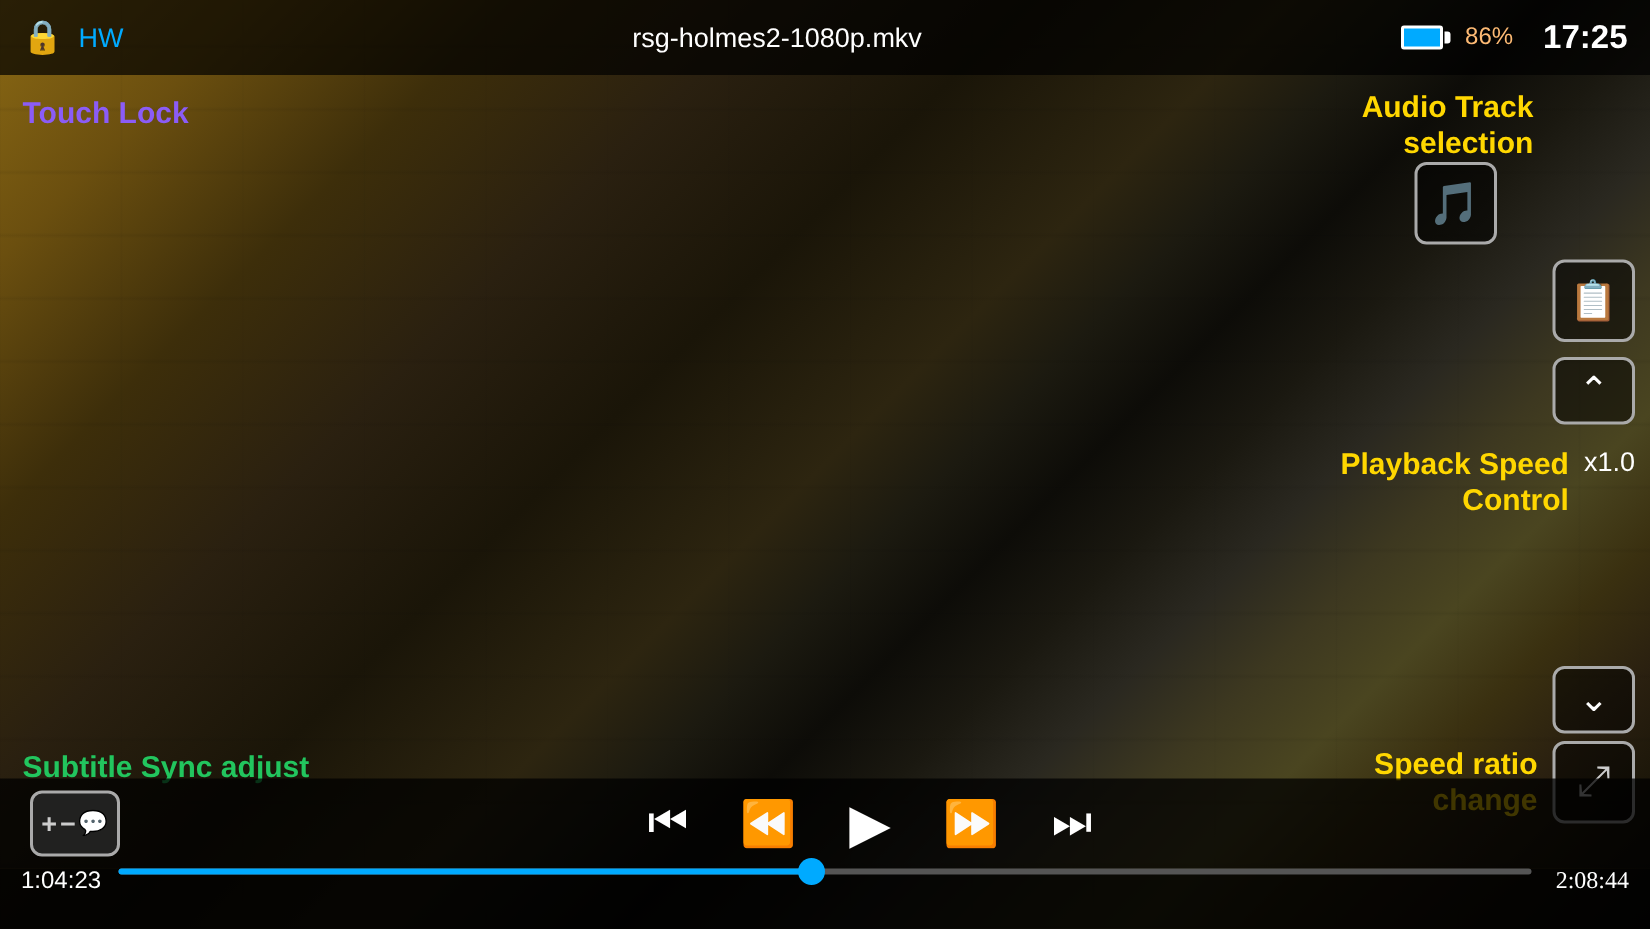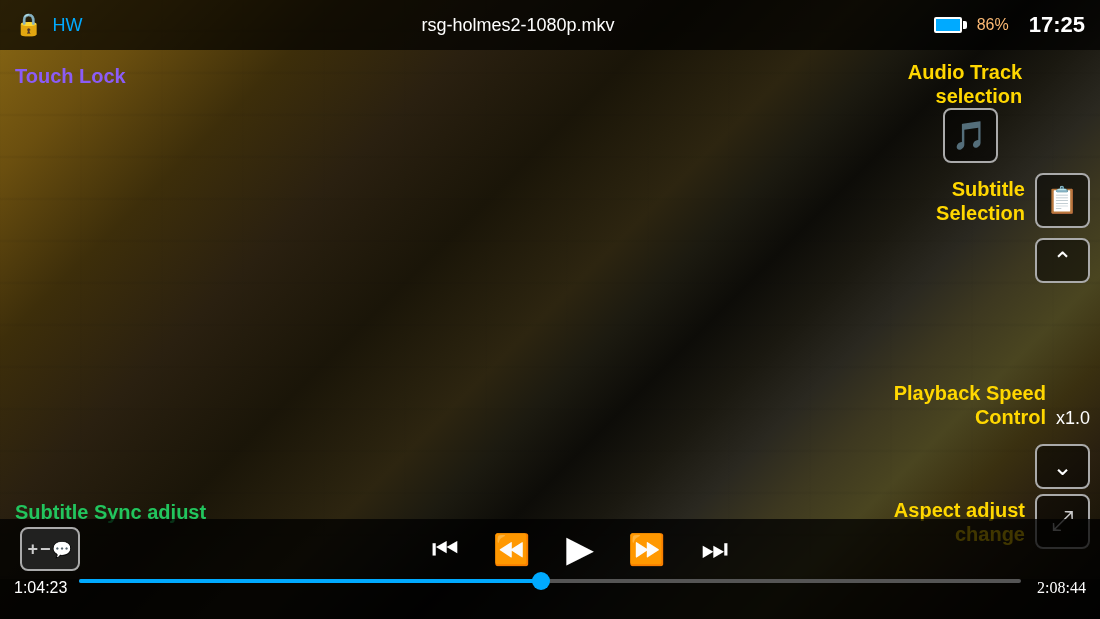--- a/index.html
+++ b/index.html
@@ -210,21 +210,21 @@
       justify-content: center;
       cursor: pointer;
       align-self: flex-end;
       margin-right: 10px;
       margin-top: 5px;
     }
 
     
     #playback-section {
       display: flex;
-      align-items: flex-end;
+      align-items: flex-start;
       justify-content: flex-end;
       padding: 15px 10px 5px 10px;
       flex: 1;
     }
 
     #playback-label {
       color: #FFD700;
       font-size: 20px;
       font-weight: bold;
       text-align: right;
@@ -440,24 +440,20 @@
     <div id="audio-track-label">
       <span>Audio Track</span><br>
       <span>selection</span>
     </div>
     <div id="audio-track-btn">
       <span class="icon-inner">🎵</span>
     </div>
   </div>
 
   <div id="subtitle-section">
-    <div id="subtitle-label">
-      <span>Subtitle</span><br>
-      <span>Selection</span>
-    </div>
     <div id="subtitle-btn">
       <span class="icon-inner">📋</span>
     </div>
   </div>
 
   <div id="scroll-up-btn">
     <span class="arrow-up">⌃</span>
   </div>
 
   <div id="playback-section">
@@ -467,21 +463,21 @@
     </div>
     <div id="speed-value">x1.0</div>
   </div>
 
   <div id="scroll-down-btn">
     <span class="arrow-down">⌄</span>
   </div>
 
   <div id="aspect-section">
     <div id="aspect-label">
-      <span>Aspect adjust</span><br>
+      <span>Speed ratio</span><br>
       <span>change</span>
     </div>
     <div id="aspect-btn">
       <span style="color:#ccc;font-size:28px;">⤢</span>
     </div>
   </div>
 </div>
 
 <div id="subtitle-sync-label">Subtitle Sync adjust</div>
 

